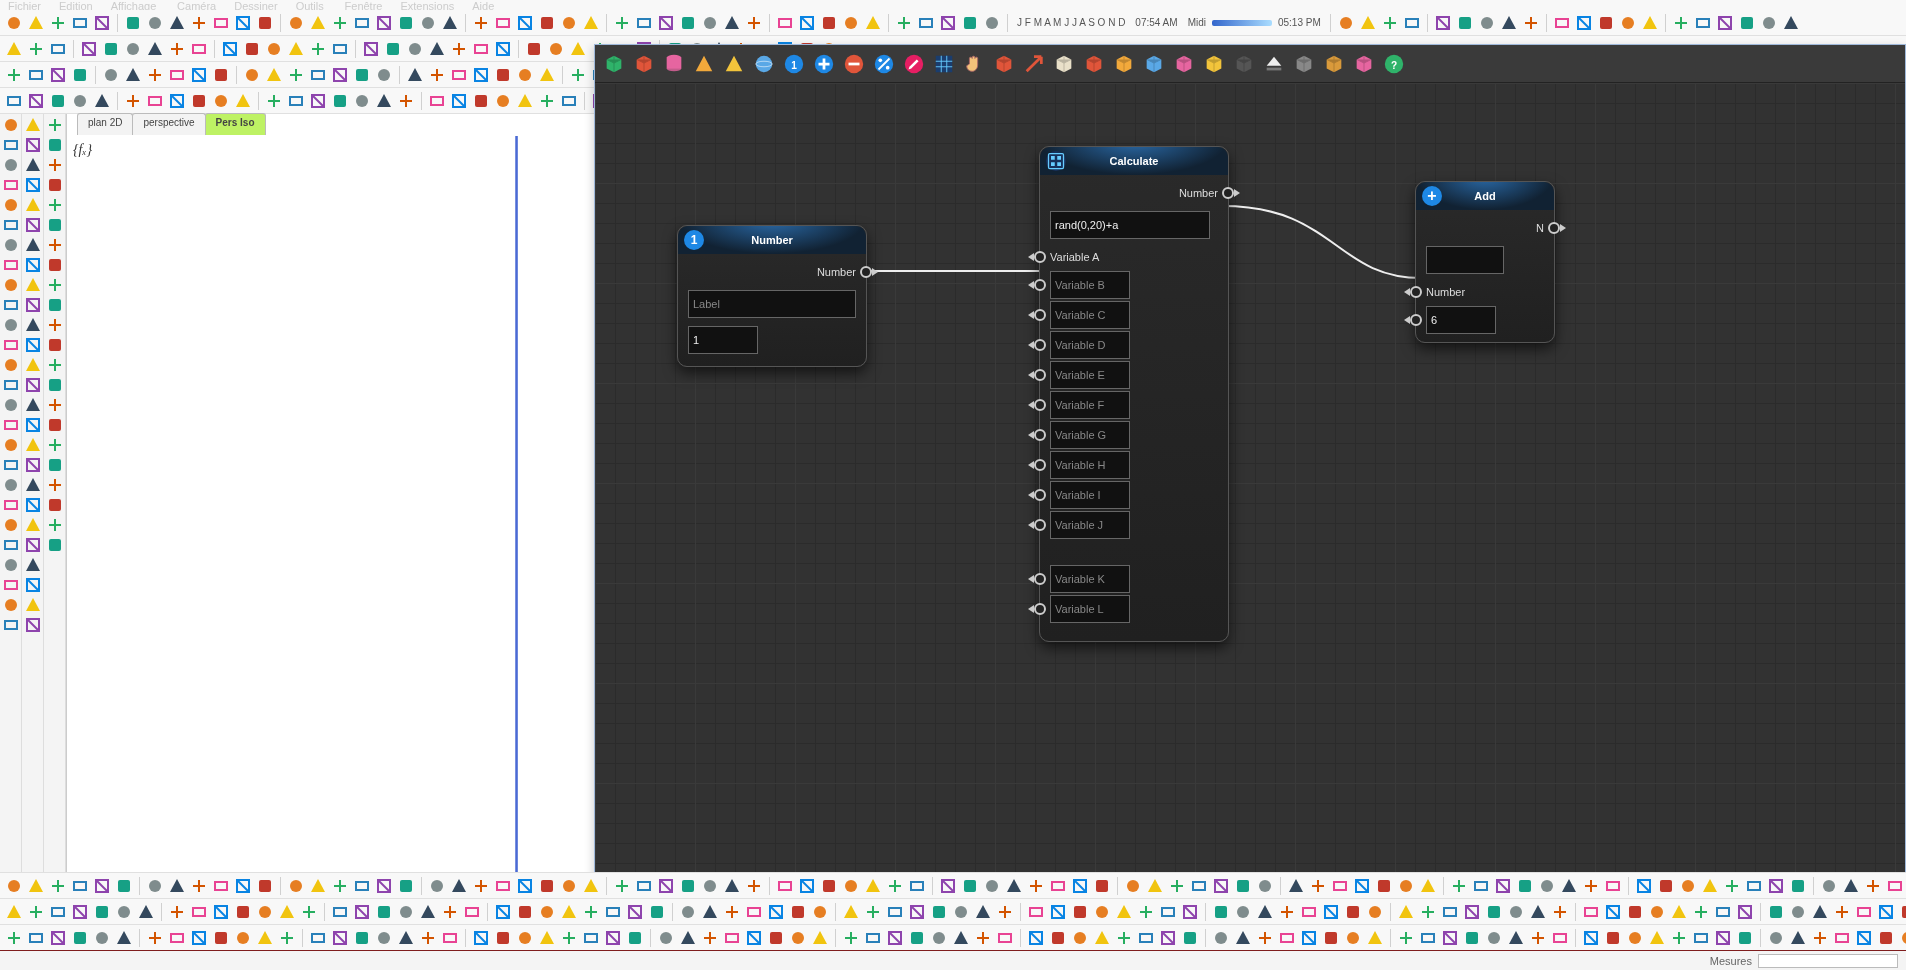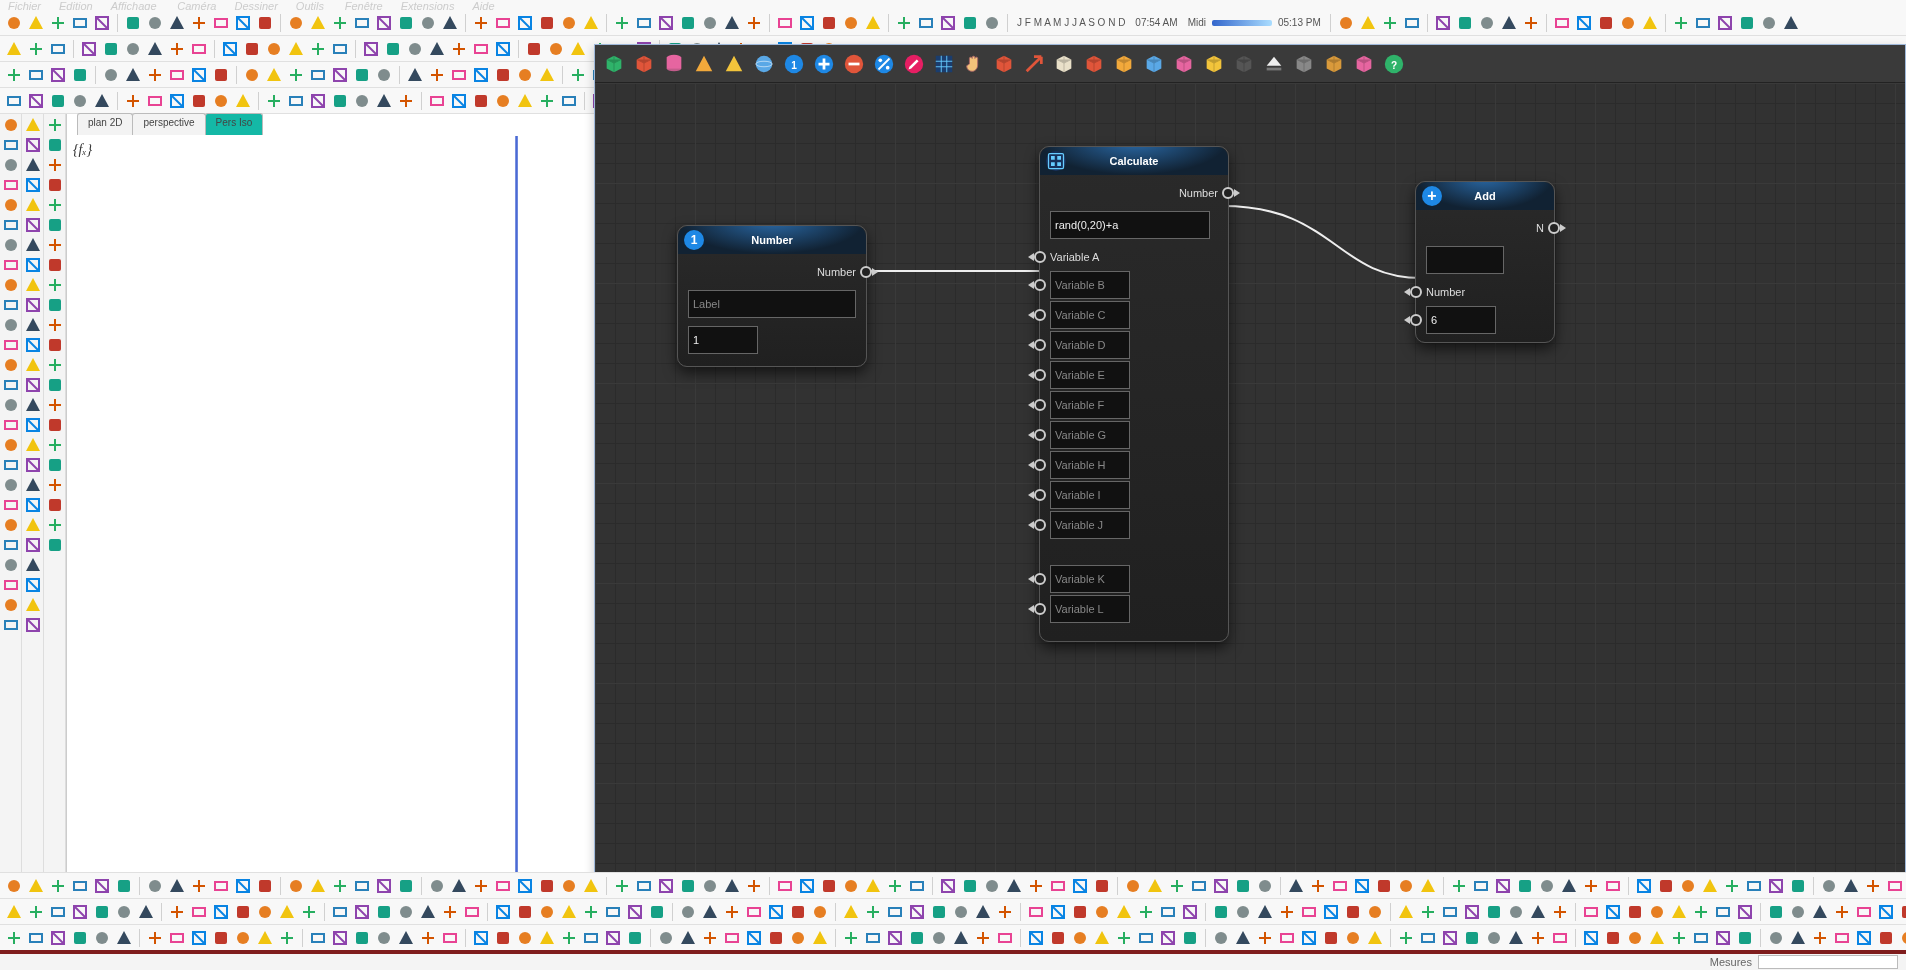--- a/index.html
+++ b/index.html
@@ -1,20 +1,20 @@
 <!DOCTYPE html>
 <html><head>
 <meta charset="utf-8">
 <style>
 * { margin:0; padding:0; box-sizing:border-box; font-family:"Segoe UI",Tahoma,sans-serif; font-size:11px; }
 body { width:1906px; height:970px; background:#f0f0f0; overflow:hidden; position:relative; }
 
 
 .menubar { height:10px; background:#f8f8f8; color:#ccc; font-size:10px; padding-left:8px; white-space:nowrap; overflow:hidden; }
-.menubar span { margin-right:18px;font-style:italic; }
+.menubar span { margin-right:18px; }
 
 
 .tbar { height:26px; background:#f8f8f8; border-bottom:1px solid #e0e0e0; display:flex; align-items:center; padding:0 4px; gap:2px; overflow:hidden; white-space:nowrap;}
 .tbar.btm { border-top:1px solid #e0e0e0; border-bottom:none; }
 .tbtn { width:20px; height:20px; border:1px solid transparent; border-radius:3px; display:inline-flex; align-items:center; justify-content:center; cursor:pointer; flex:0 0 auto; }
 .tsep { width:1px; height:18px; background:#d0d0d0; margin:0 3px; flex:0 0 auto;}
 .tlbl { font-size:10px; color:#555; padding:0 4px; flex:0 0 auto;}
 
 
 .tbtn svg { width:16px; height:16px; }
@@ -22,21 +22,21 @@
 
 .workspace { position:absolute; left:0; right:0; top:114px; bottom:84px; display:flex; }
 .leftcols { display:flex; }
 .toolcol { width:22px; background:#f4f4f4; border-right:1px solid #ddd; display:flex; flex-direction:column; align-items:center; gap:2px; padding-top:2px;}
 .toolcol .tbtn { width:18px; height:18px; }
 
 
 .viewport { flex:1; background:#fff; position:relative; border-left:1px solid #ccc;}
 .tabstrip { position:absolute; top:-1px; left:10px; height:22px; display:flex; gap:0; z-index:2;}
 .vtab { background:#f3f3f3; border:1px solid #bbb; border-bottom:none; border-radius:3px 3px 0 0; padding:3px 10px; font-size:10px; color:#444; cursor:pointer; margin-right:-1px;}
-.vtab.active { background:#14b8a6; font-weight:400; }
+.vtab.active { background:#bef264; font-weight:700; }
 .fx { position:absolute; left:6px; top:28px; font-style:italic; font-family:serif; font-size:14px; color:#333; }
 .canvas3d { position:absolute; inset:22px 0 0 0; }
 
 
 .nodeswin { position:absolute; left:594px; top:44px; right:0; bottom:0; border:1px solid #9fb8d9; background:#2d2d2d; display:flex; flex-direction:column; box-shadow:-2px 2px 8px rgba(0,0,0,.15); }
 .nodeswin .titlebar { height:22px; background:#fff; color:#555; display:flex; align-items:center; padding:0 6px; font-size:11px; gap:6px; border-bottom:1px solid #ccc;}
 .nodeswin .titlebar .cube { width:12px; height:12px; background:linear-gradient(135deg,#6cf,#28c); border-radius:2px;}
 .nodetoolbar { height:38px; background:#3a3a3a; display:flex; align-items:center; gap:4px; padding:0 6px; border-bottom:1px solid #222;}
 .nbtn { width:26px; height:26px; border-radius:4px; display:flex; align-items:center; justify-content:center; cursor:pointer; }
 .nbtn svg { width:22px; height:22px; }
@@ -60,21 +60,21 @@
 .pinput.var { width:80px; color:#888;}
 .port { width:12px; height:12px; border:2px solid #ccc; border-radius:50%; background:#222; position:absolute; top:4px;}
 .port.in { left:-16px; }
 .port.out { right:-16px; }
 .port .tri { position:absolute; width:0; height:0; border-style:solid; }
 .port.out .tri { right:-8px; top:0px; border-width:4px 0 4px 6px; border-color:transparent transparent transparent #ccc;}
 .port.in  .tri { left:-8px;  top:0px; border-width:4px 6px 4px 0; border-color:transparent #ccc transparent transparent;}
 
 
 .footer { position:absolute; left:0; right:0; bottom:0; }
-.status { height:20px; background:#f4f4f4; border-top:4px solid #7f1d1d; display:flex; align-items:center; padding:0 8px; color:#666; font-size:11px;}
+.status { height:20px; background:#f4f4f4; border-top:1px solid #7f1d1d; display:flex; align-items:center; padding:0 8px; color:#666; font-size:11px;}
 .searchbar { position:absolute; right:6px; bottom:90px; display:flex; align-items:center; gap:4px; background:#fff; border:1px solid #ccc; padding:1px 4px;}
 .searchbar input { border:none; outline:none; width:140px; font-size:11px;}
 </style>
 </head>
 <body>
 
 <div class="menubar">
   <span>Fichier</span><span>Edition</span><span>Affichage</span>
   <span>Caméra</span><span>Dessiner</span><span>Outils</span>
   <span>Fenêtre</span><span>Extensions</span><span>Aide</span>

